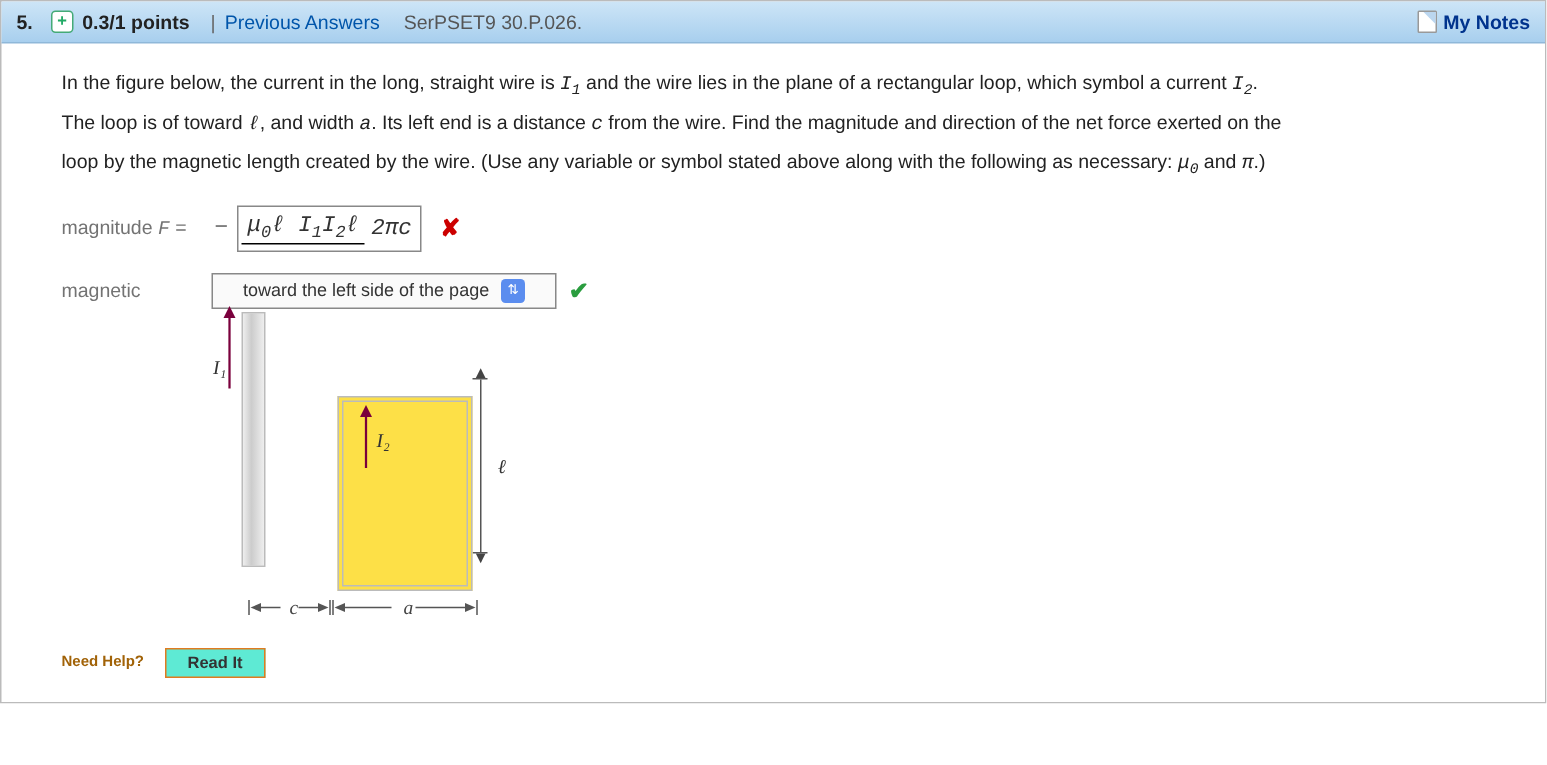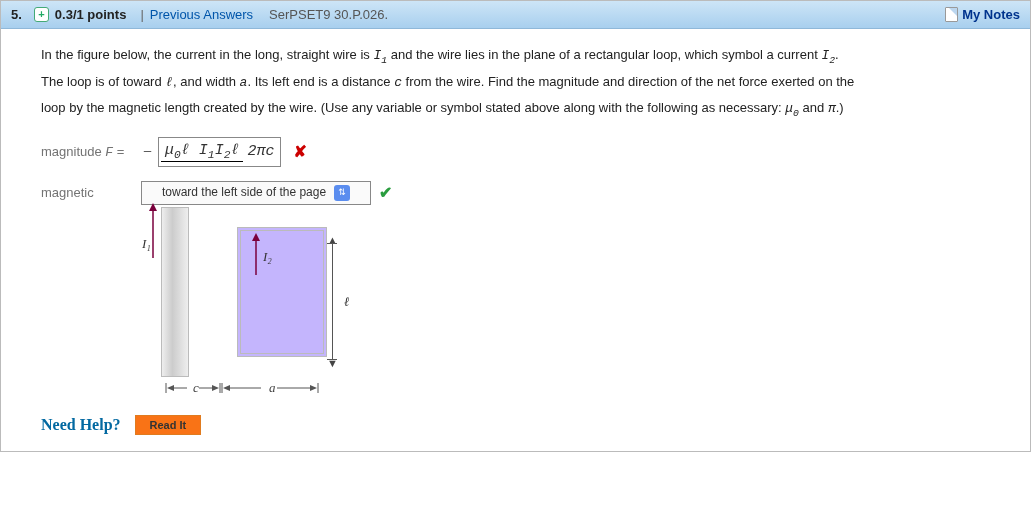--- a/index.html
+++ b/index.html
@@ -101,42 +101,43 @@
     line-height: 1;
   }
   
   .figure {
     margin: 22px 0 8px 120px;
     width: 240px;
     font-family: "Times New Roman", serif;
   }
   .fig-top { display: flex; align-items: stretch; }
   .wire {
-    width: 28px;
+    width: 16px;
     height: 170px;
     background: linear-gradient(to right, #eee, #ccc 40%, #eee);
     border: 1px solid #bbb;
     margin-right: 48px;
     margin-top: -20px;
     position: relative;
   }
   .wire-arrow {
     position: absolute;
     left: -16px;
     top: -5px;
     color: #7a003c;
   }
   .wire-arrow svg { display: block; }
   .i1-label { position: absolute; left: -20px; top: 28px; font-style: italic; color: #333; }
   .loop {
     width: 90px;
     height: 130px;
     border: 4px double #bbb;
-    background: #c4b5fd;
+    background: #fde047;
     position: relative;
+    margin-top: 36px;
   }
   .loop-arrow {
     position: absolute;
     left: 8px;
     top: 2px;
     color: #7a003c;
   }
   .i2-label {
     position: absolute;
     left: 22px; top: 18px;
@@ -163,28 +164,27 @@
   }
   .h-arrow { display: inline-flex; align-items: center; }
   .h-arrow svg { display: block; }
   .need-help {
     margin-top: 20px;
     display: flex;
     align-items: center;
     gap: 14px;
   }
   .need-help-label {
-    color: #0369a1;
+    color: #a16207;
     font-weight: bold;
-    font-size: 16px;
-    font-family: Liberation Serif, serif;
+    font-size: 10px;
   }
   .read-btn {
     border: 1px solid #e07b1f;
-    background: #f97316;
+    background: #5eead4;
     padding: 3px 14px;
     font-size: 11px;
     font-weight: bold;
     cursor: pointer;
     color: #333;
   }
   .ital { font-style: italic; font-family: Liberation Mono, monospace; }
 </style>
 </head>
 <body>

